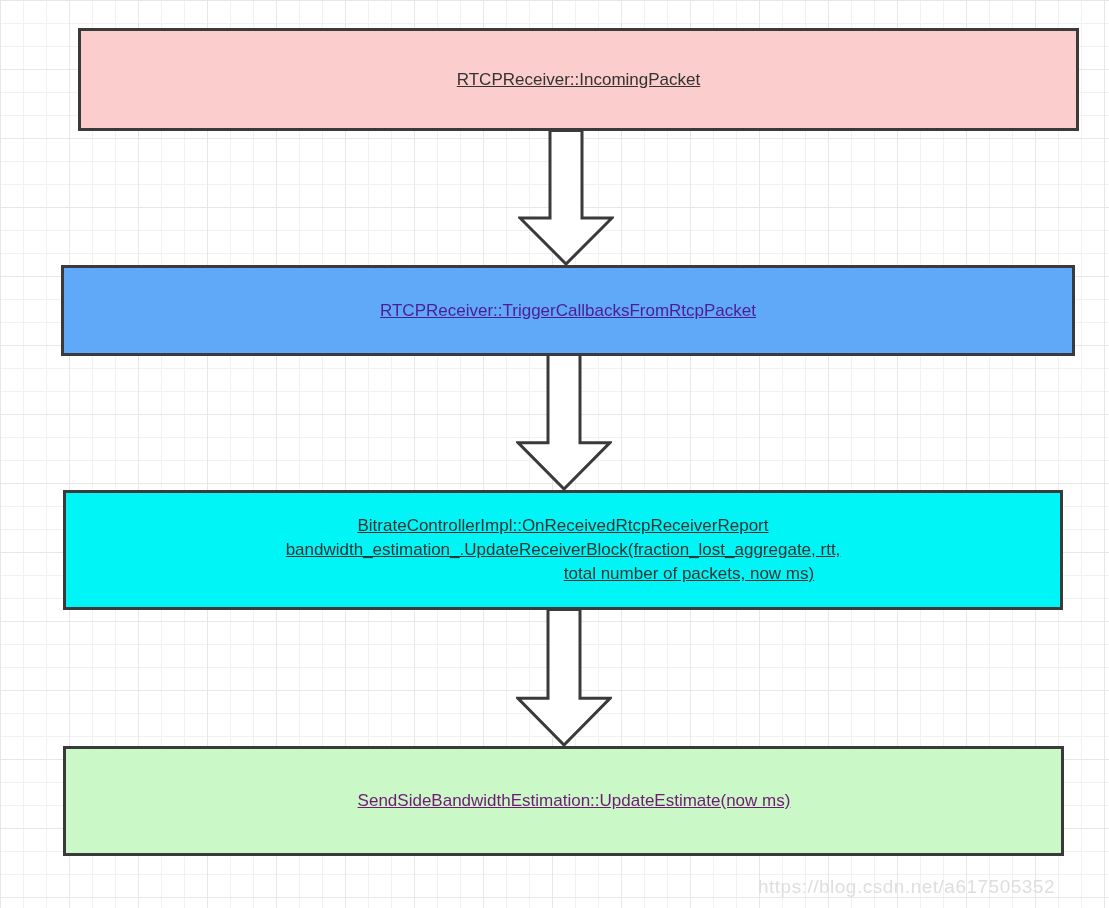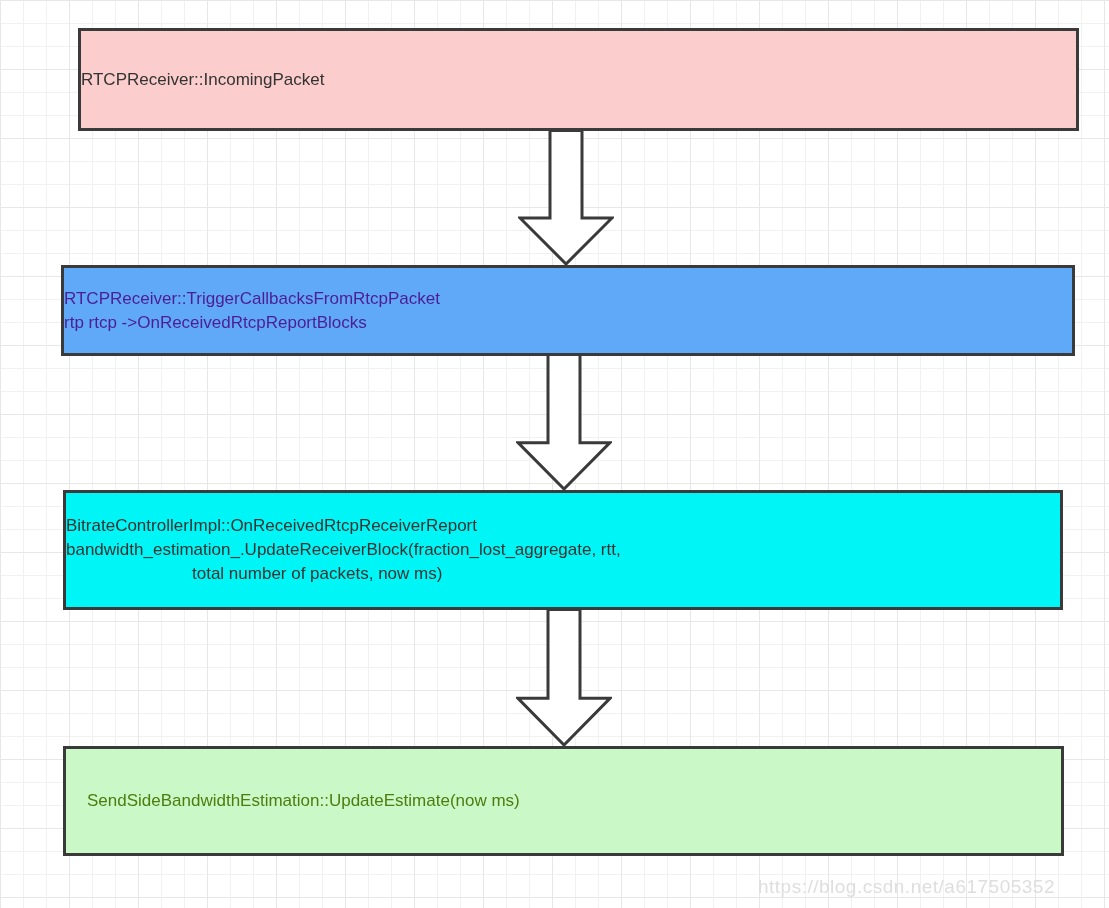--- a/index.html
+++ b/index.html
@@ -27,22 +27,23 @@
     display: flex;
     flex-direction: column;
     justify-content: center;
     align-items: center;
     color: #333333;
     font-size: 17px;
     line-height: 24px;
   }
   .node .line {
     width: 100%;
-    text-align: left;
+    text-align: center;
     white-space: nowrap;
+    text-decoration: underline;
   }
   .node .line.cont-line {
     transform: translateX(126px);
   }
   .node-1 { left: 78px;  top: 28px;  width: 1001px; height: 103px; }
   .node-2 { left: 61px;  top: 265px; width: 1014px; height: 91px;  }
   .node-3 { left: 63px;  top: 490px; width: 1000px; height: 120px; }
   .node-4 { left: 63px;  top: 746px; width: 1001px; height: 110px; }
   .flow-arrow {
     position: absolute;
@@ -70,36 +71,35 @@
   <div class="node node-1" style="background-color: rgb(251, 205, 205); border-color: rgb(58, 58, 58); color: rgb(51, 51, 51);">
     <div class="line">RTCPReceiver::IncomingPacket</div>
   </div>
 
   <svg class="flow-arrow arrow-1" viewBox="0 0 96 137" preserveAspectRatio="none">
     <polygon points="32,1.5 32,89 2,89 48,135 94,89 64,89 64,1.5" fill="#ffffff" stroke="#3a3a3a" stroke-width="3" stroke-linejoin="miter"></polygon>
   </svg>
 
   <div class="node node-2" style="background-color: rgb(96, 169, 248); border-color: rgb(58, 58, 58); color: #4c1d95;">
     <div class="line">RTCPReceiver::TriggerCallbacksFromRtcpPacket</div>
-    <div class="line">rtp rtcp -&gt;OnReceivedRtcpReportBlocks</div>
   </div>
 
   <svg class="flow-arrow arrow-2" viewBox="0 0 96 137" preserveAspectRatio="none">
     <polygon points="32,1.5 32,89 2,89 48,135 94,89 64,89 64,1.5" fill="#ffffff" stroke="#3a3a3a" stroke-width="3" stroke-linejoin="miter"></polygon>
   </svg>
 
   <div class="node node-3" style="background-color: rgb(0, 246, 246); border-color: rgb(58, 58, 58); color: rgb(51, 51, 51);">
     <div class="line">BitrateControllerImpl::OnReceivedRtcpReceiverReport</div>
     <div class="line">bandwidth_estimation_.UpdateReceiverBlock(fraction_lost_aggregate, rtt,</div>
     <div class="line cont-line">total number of packets, now ms)</div>
   </div>
 
   <svg class="flow-arrow arrow-3" viewBox="0 0 96 137" preserveAspectRatio="none">
     <polygon points="32,1.5 32,89 2,89 48,135 94,89 64,89 64,1.5" fill="#ffffff" stroke="#3a3a3a" stroke-width="3" stroke-linejoin="miter"></polygon>
   </svg>
 
-  <div class="node node-4" style="background-color: rgb(202, 248, 198); border-color: rgb(58, 58, 58); color: #4d7c0f; padding-left: 21px;">
+  <div class="node node-4" style="background-color: rgb(202, 248, 198); border-color: rgb(58, 58, 58); color: #701a75; padding-left: 21px;">
     <div class="line">SendSideBandwidthEstimation::UpdateEstimate(now ms)</div>
   </div>
 
   <div class="watermark" style="color: rgb(222, 222, 222);">https://blog.csdn.net/a617505352</div>
 
 </div>
 
 </body></html>

